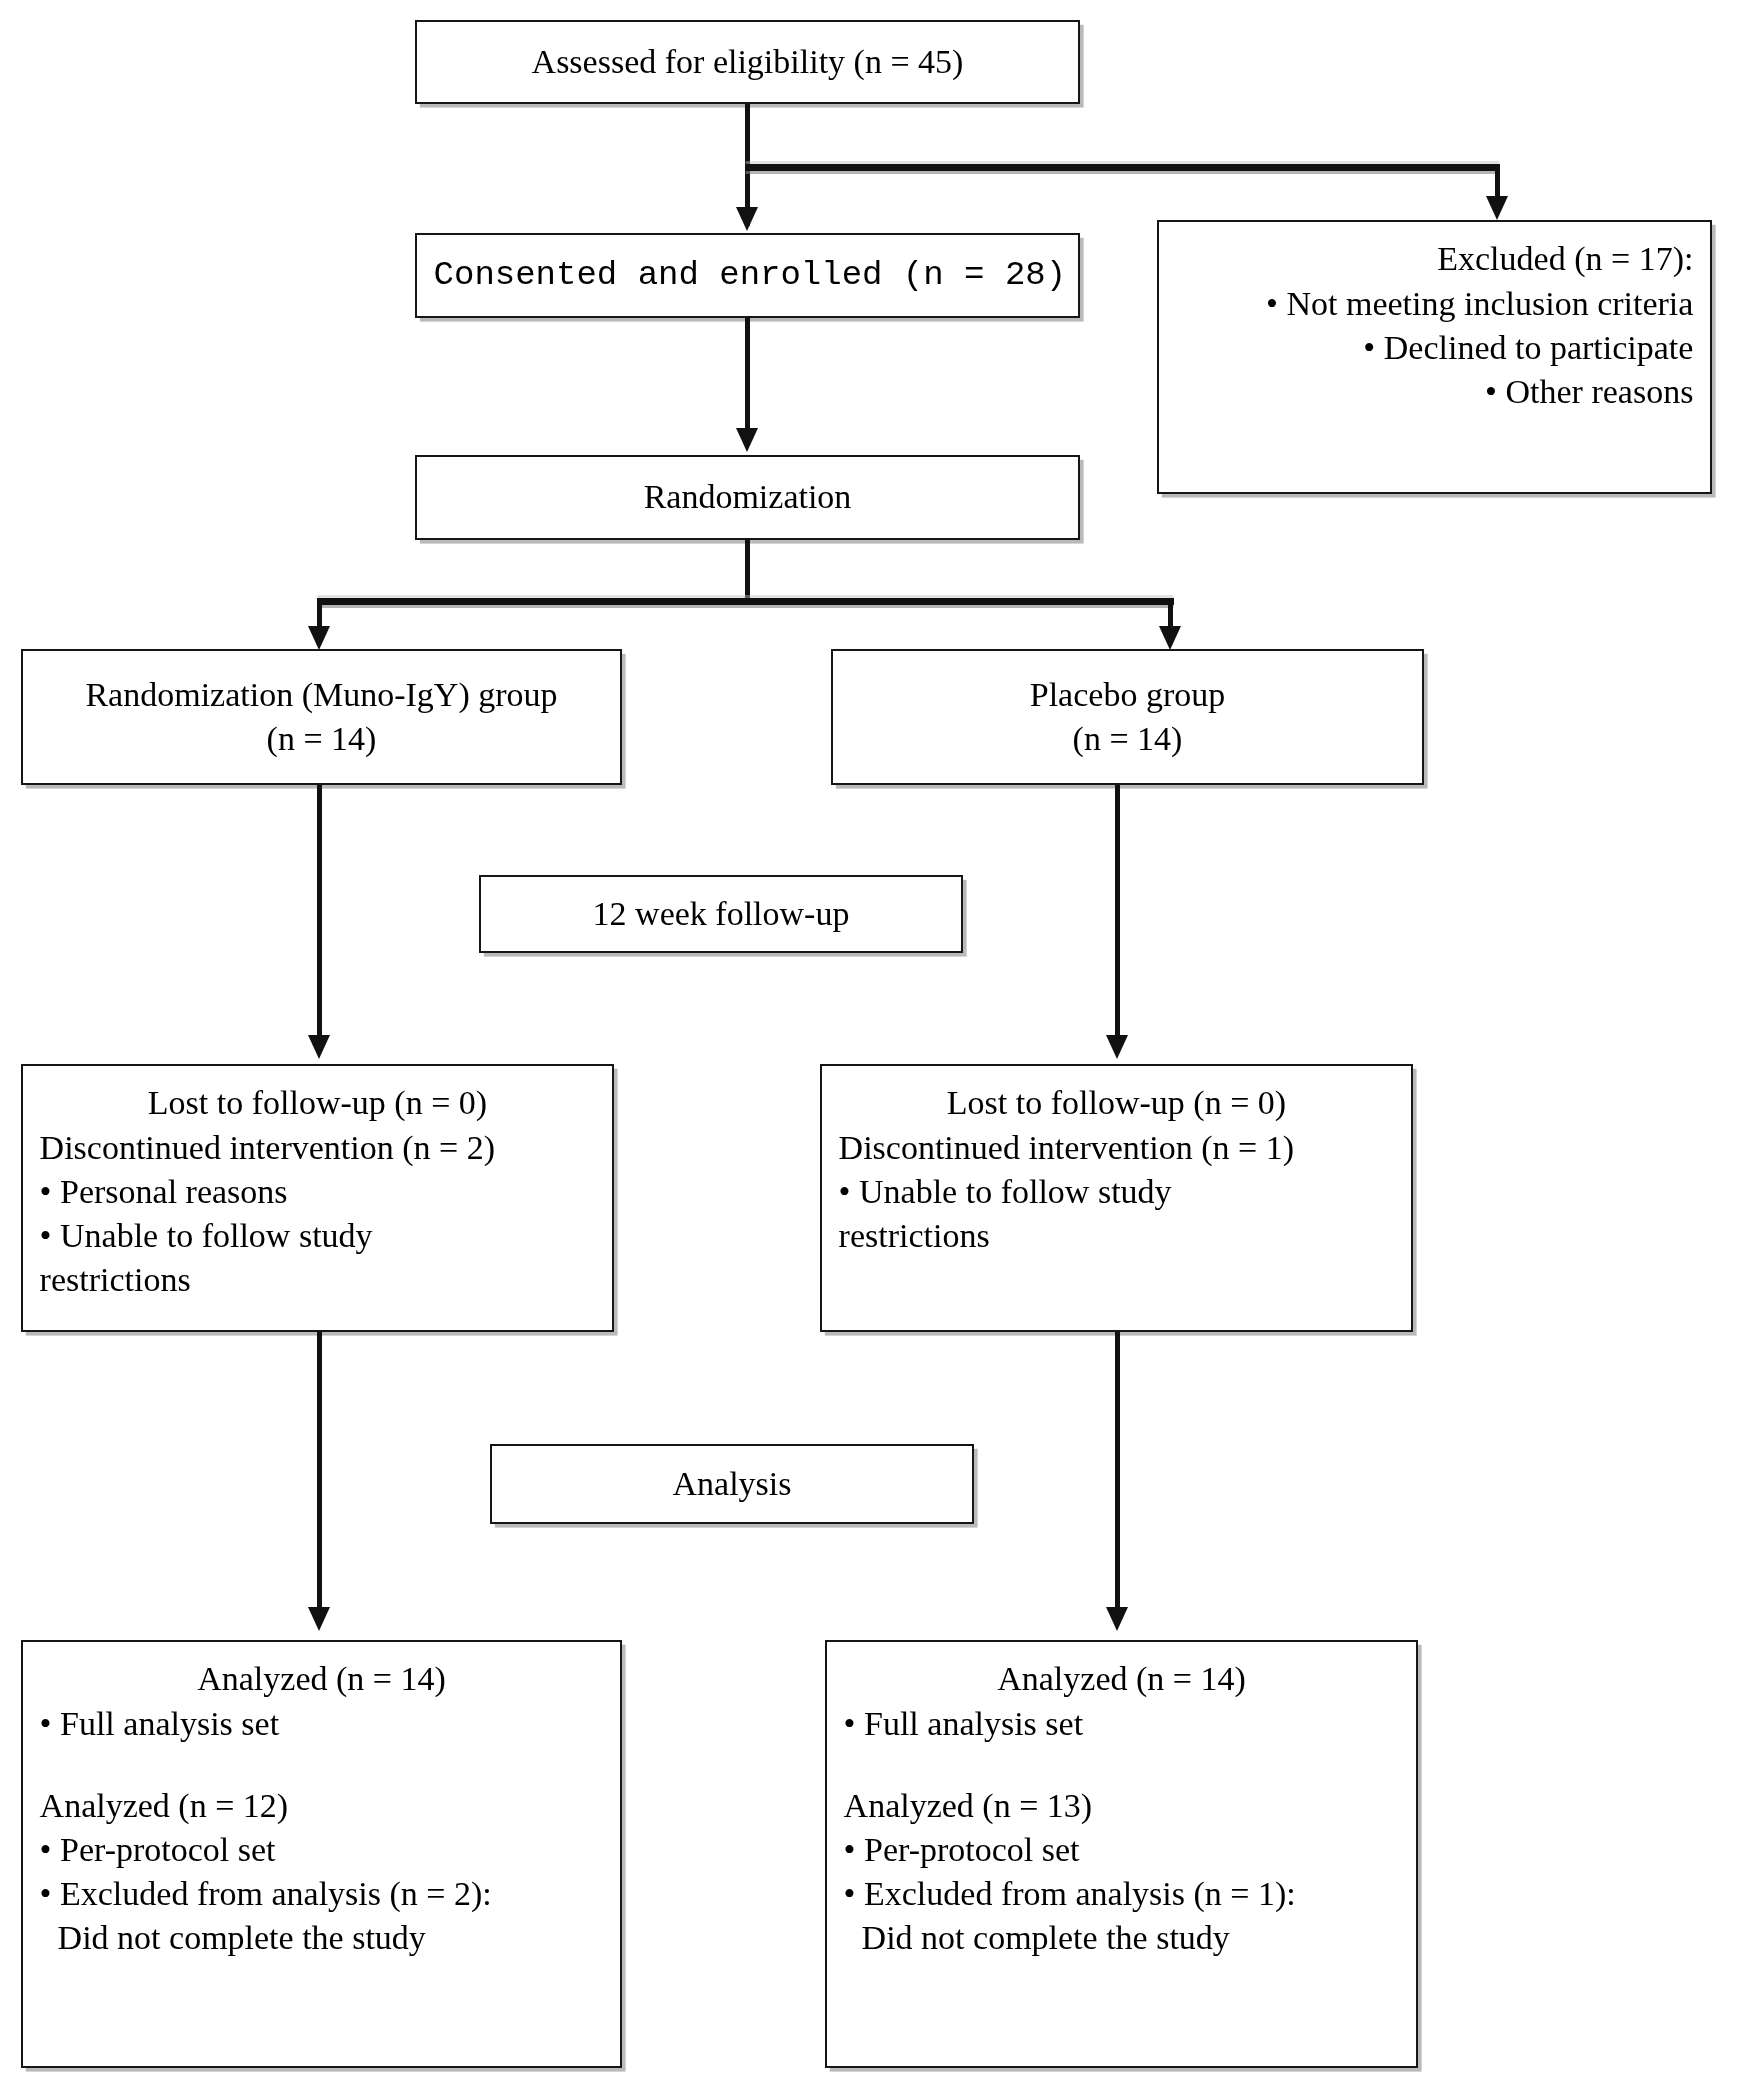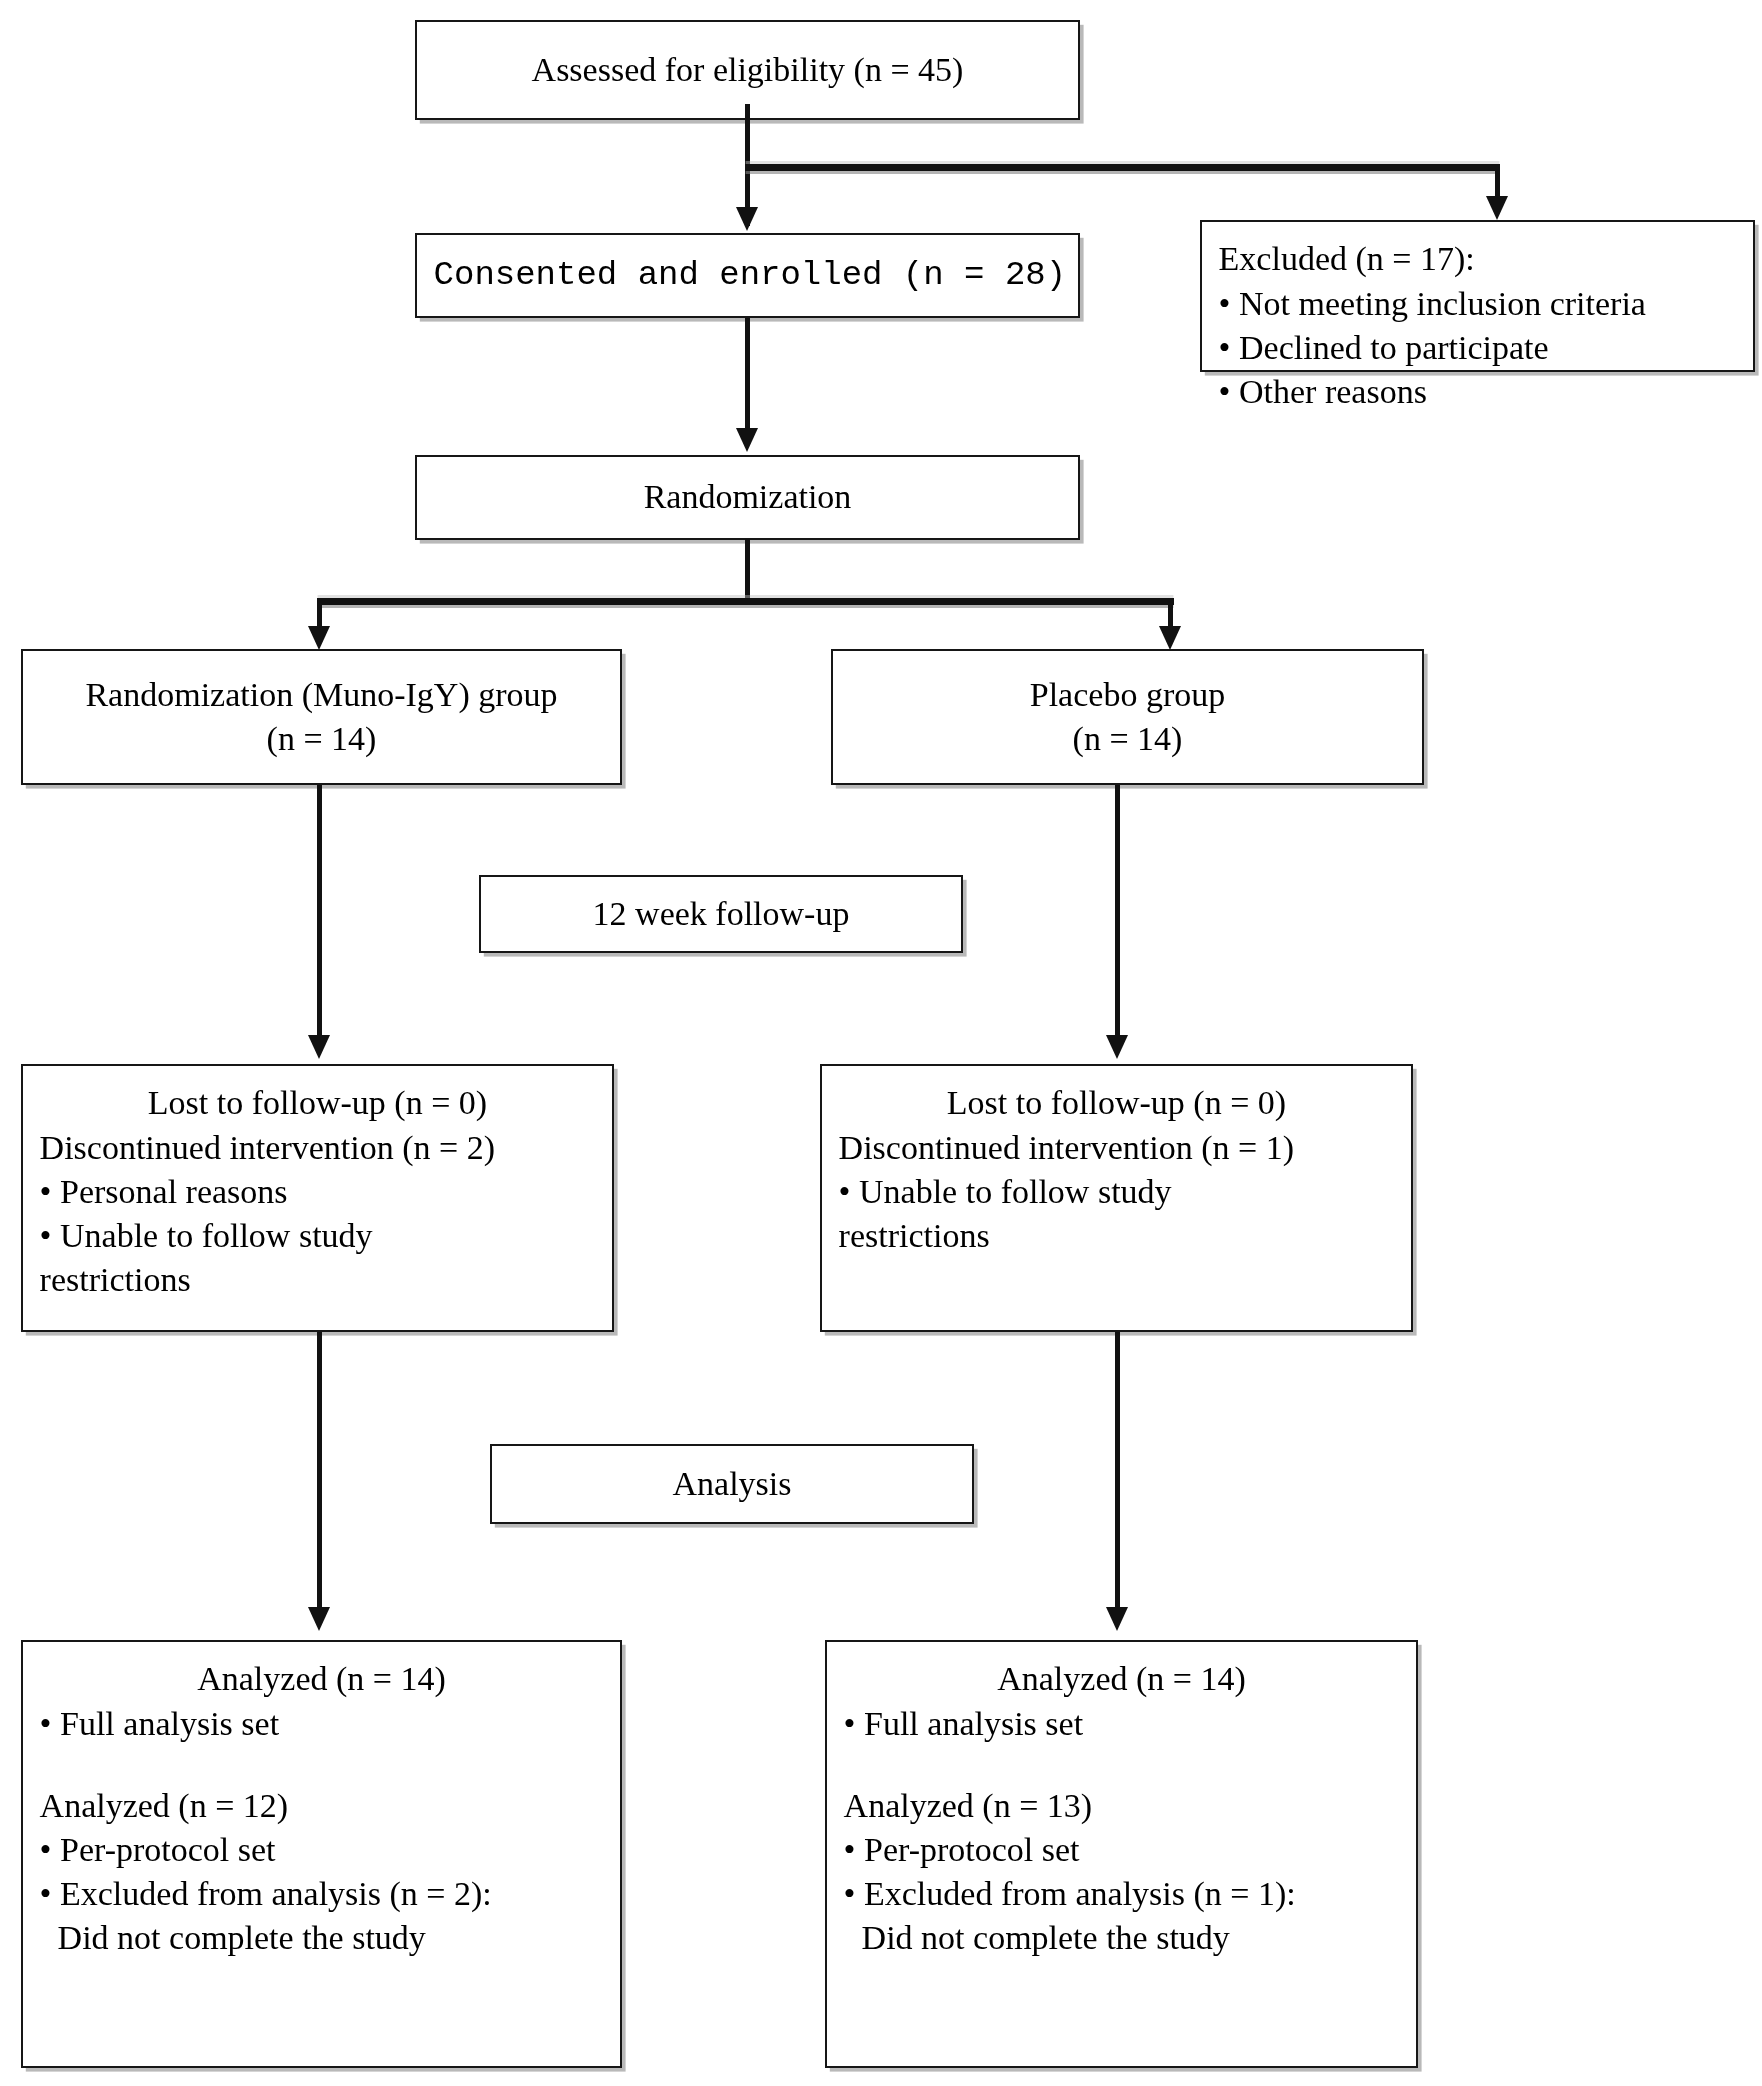--- a/index.html
+++ b/index.html
@@ -75,34 +75,34 @@
     border-left: 11.3px solid transparent;
     border-right: 11.3px solid transparent;
     border-top: 24px solid #111111;
   }
 </style>
 </head>
 <body>
 
 <div id="canvas">
 
-  <div class="box" style="left:415px; top:19.6px; width:665px; height:100px;">
+  <div class="box" style="left:415px; top:19.6px; width:665px; height:84px;">
     <div class="box-inner center">
       <div class="line ctr">Assessed for eligibility (n = 45)</div>
     </div>
   </div>
 
   <div class="vline" style="left:745px; top:104px; height:122px;"></div>
 
   <div class="hline" style="left:745px; top:164px; width:755px;"></div>
   <div class="vline" style="left:1495px; top:164px; height:49px;"></div>
   <div class="arrowhead" style="left:1486px; top:196px;"></div>
   <div class="arrowhead" style="left:736px; top:207px;"></div>
 
-  <div class="box" style="left:1200px; top:220px; width:555px; height:152px;">
+  <div class="box" style="left:1157px; top:220px; width:555px; height:274px;text-align:right;">
     <div class="box-inner">
       <div class="line">Excluded (n = 17):</div>
       <div class="line bullet">• Not meeting inclusion criteria</div>
       <div class="line bullet">• Declined to participate</div>
       <div class="line bullet">• Other reasons</div>
     </div>
   </div>
 
   <div class="box" style="left:415px; top:233px; width:665px; height:85px;font-family:Liberation Mono, monospace;">
     <div class="box-inner center">

